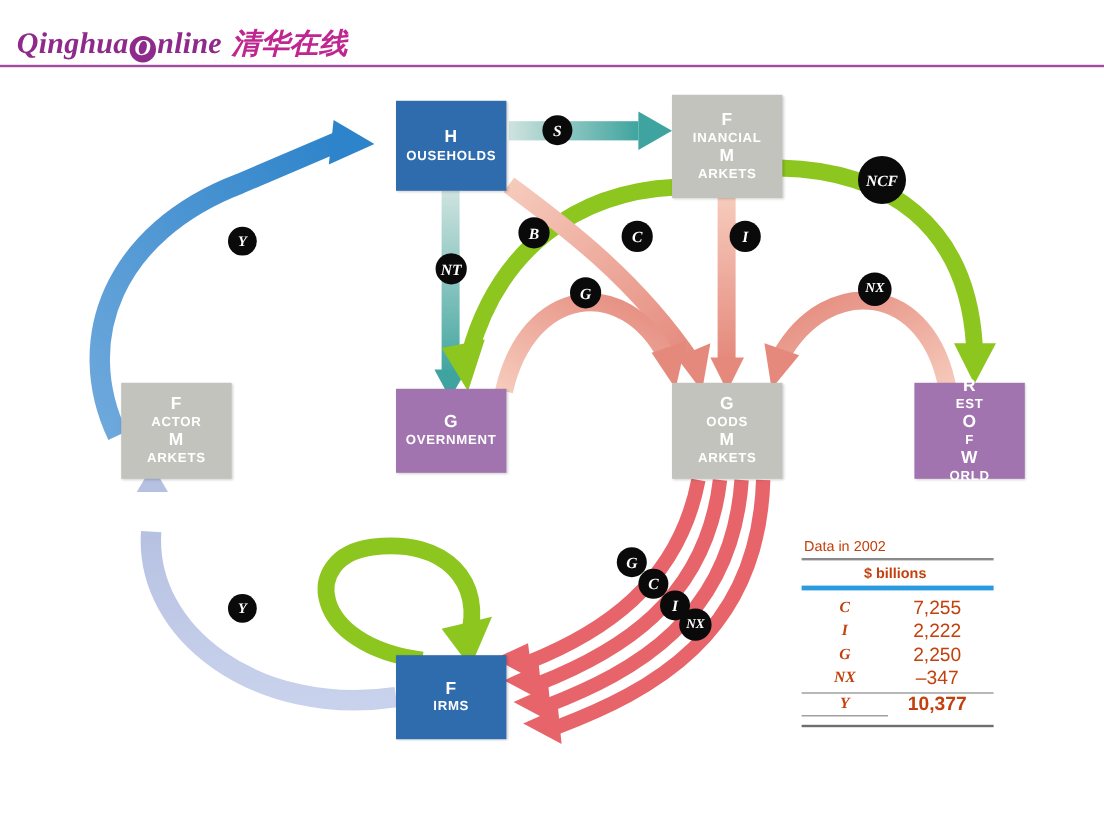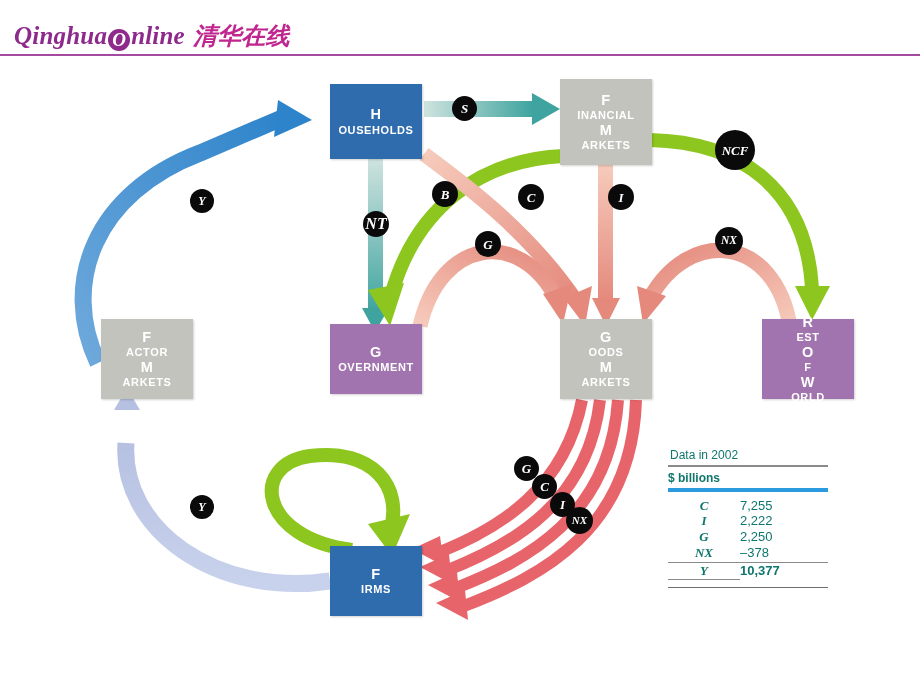--- a/index.html
+++ b/index.html
@@ -72,42 +72,42 @@
     font-family:"Liberation Serif", serif;
     font-style:italic;font-weight:bold;
     line-height:1;
     text-align:center;
   }
 
   
   .table-box{
     position:absolute;left:668px;top:432px;width:160px;
     font-family:"Liberation Sans", sans-serif;
-    color:#0f766e;
+    color:#c2410c;
   }
   .tb-title{font-size:12px;padding:0 0 3px 2px;}
   .tb-rule-gray{height:1.6px;background:#8a8a8a;}
   .tb-unit{
-    font-size:12px;font-weight:bold;text-align:left;
+    font-size:12px;font-weight:bold;text-align:center;
     padding:4px 4px 3px 0;
   }
   .tb-rule-blue{height:4px;background:#2B9BE0;}
   .tb-rows{padding-top:6px;}
   .tb-row{
     display:flex;justify-content:space-between;
     font-size:12.5px;line-height:1.22;
   }
   .tb-row .k{
     width:72px;text-align:center;
     font-family:"Liberation Serif", serif;
     font-style:italic;font-weight:bold;font-size:13px;
   }
   .tb-row .v{
-    flex:1;text-align:left;padding-right:6px;
-    font-size:13px;
+    flex:1;text-align:center;padding-right:6px;
+    font-size:16px;
   }
   .tb-row.total .k{border-top:1.4px solid #8a8a8a;border-bottom:1.4px solid #8a8a8a;}
   .tb-row.total .v{border-top:1.4px solid #8a8a8a;font-weight:bold;}
   .tb-row.total{margin-top:1px;}
   .tb-rule-bot{height:1.6px;background:#6e6e6e;margin-top:7px;}
 </style>
 </head>
 <body>
 
 <div id="stage">
@@ -270,21 +270,21 @@
 
   <div class="node n-firms">
     <div class="sc">
         <span><span class="cap">F</span>irms</span>
       </div>
   </div>
 
   <div class="chip" style="left:190px;top:173px;width:24px;height:24px;font-size:12px;">Y</div>
   <div class="chip" style="left:190px;top:479px;width:24px;height:24px;font-size:12px;">Y</div>
   <div class="chip" style="left:452px;top:80px;width:25px;height:25px;font-size:13px;">S</div>
-  <div class="chip" style="left:363px;top:195px;width:26px;height:26px;font-size:16px;">NT</div>
+  <div class="chip" style="left:363px;top:195px;width:26px;height:26px;font-size:13px;">NT</div>
   <div class="chip" style="left:432px;top:165px;width:26px;height:26px;font-size:13px;">B</div>
   <div class="chip" style="left:518px;top:168px;width:26px;height:26px;font-size:13px;">C</div>
   <div class="chip" style="left:608px;top:168px;width:26px;height:26px;font-size:13px;">I</div>
   <div class="chip" style="left:475px;top:215px;width:26px;height:26px;font-size:13px;">G</div>
   <div class="chip" style="left:715px;top:211px;width:28px;height:28px;font-size:11.5px;">NX</div>
   <div class="chip" style="left:715px;top:114px;width:40px;height:40px;font-size:13px;">NCF</div>
   <div class="chip" style="left:514px;top:440px;width:25px;height:25px;font-size:13px;">G</div>
   <div class="chip" style="left:532px;top:458px;width:25px;height:25px;font-size:13px;">C</div>
   <div class="chip" style="left:550px;top:476px;width:25px;height:25px;font-size:13px;">I</div>
   <div class="chip" style="left:566px;top:491px;width:27px;height:27px;font-size:11px;">NX</div>
@@ -302,21 +302,21 @@
       <div class="tb-row">
         <div class="k">I</div>
         <div class="v">2,222</div>
       </div>
       <div class="tb-row">
         <div class="k">G</div>
         <div class="v">2,250</div>
       </div>
       <div class="tb-row">
         <div class="k">NX</div>
-        <div class="v">–378</div>
+        <div class="v">–347</div>
       </div>
       <div class="tb-row total">
         <div class="k">Y</div>
         <div class="v">10,377</div>
       </div>
     </div>
     <div class="tb-rule-bot"></div>
   </div>
 
 </div>

